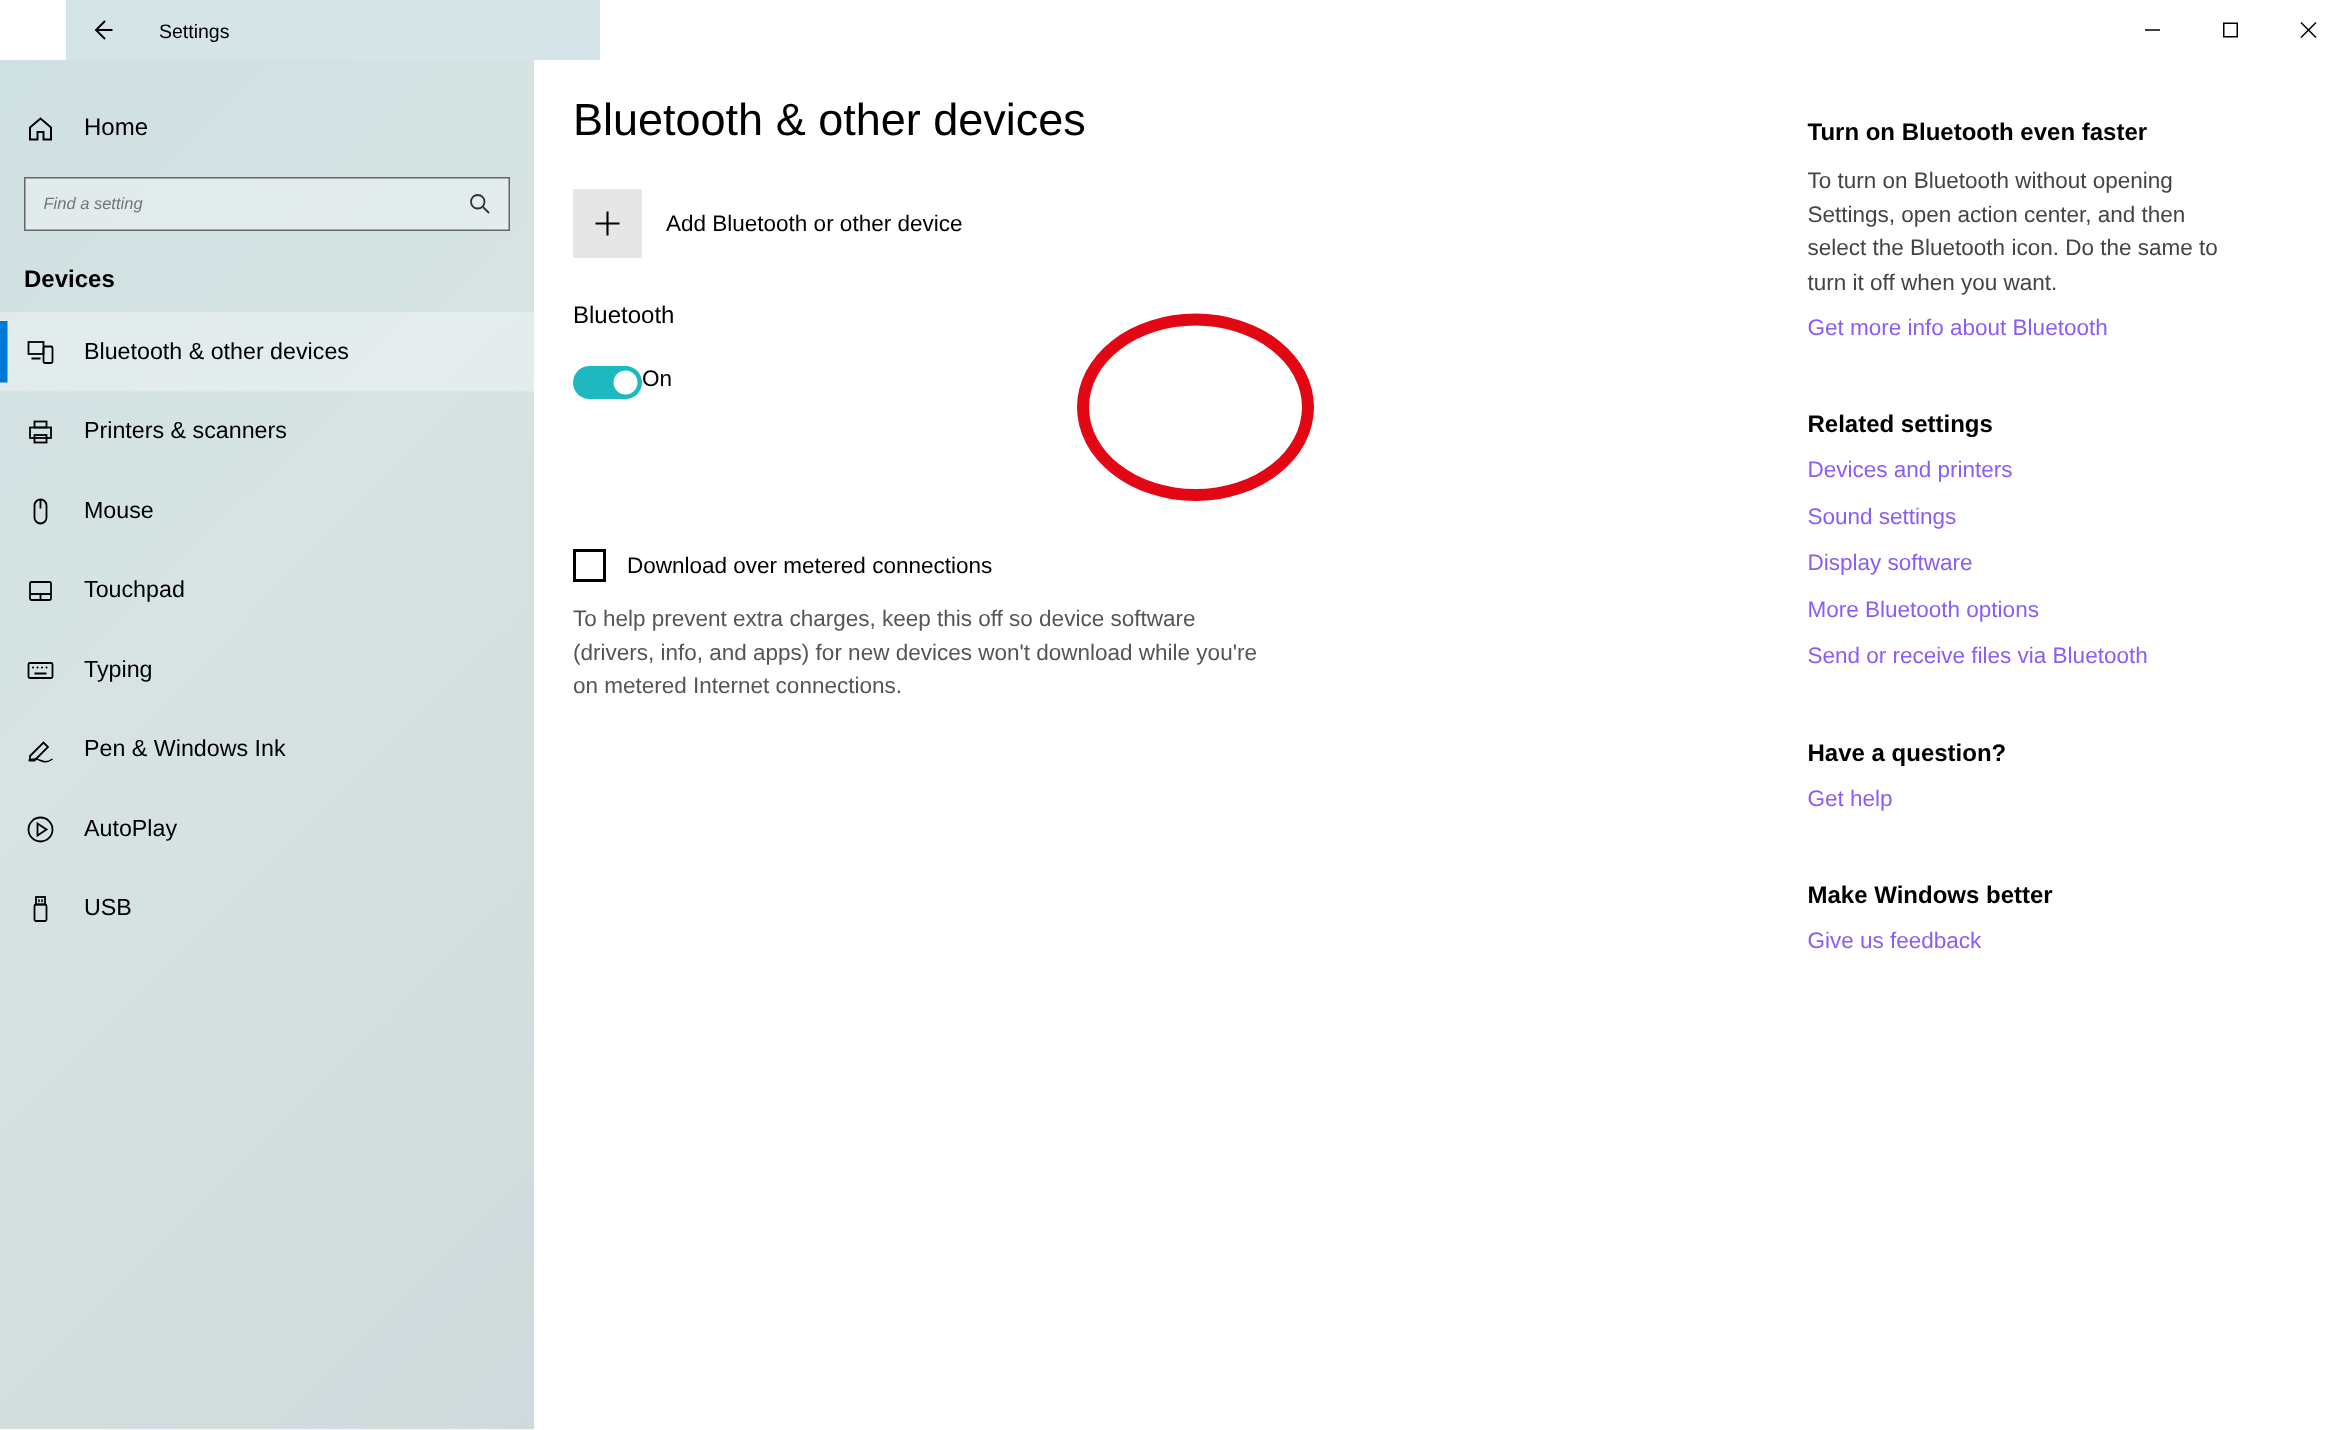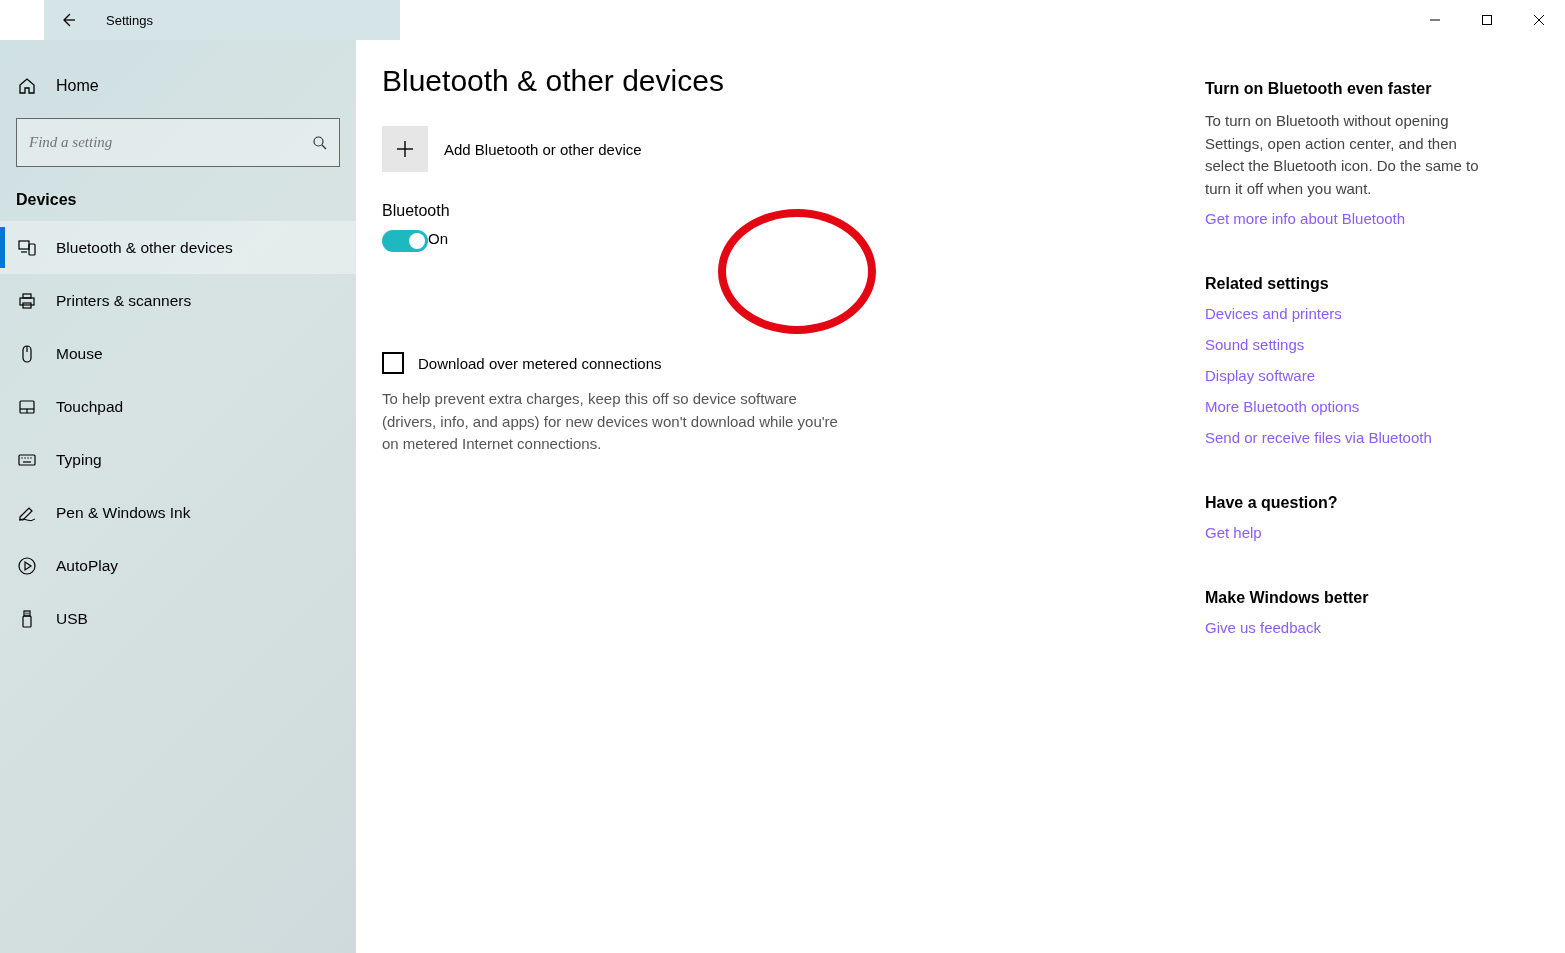--- a/index.html
+++ b/index.html
@@ -63,29 +63,28 @@
       gap: 18px;
       font-size: 16px;
     }
     .home-row .icon { width: 22px; display: flex; justify-content: center; }
     .search-wrap {
       margin: 10px 16px 0 16px;
       position: relative;
     }
     .search-input {
       width: 100%;
-      height: 49px;
+      height: 36px;
       background: rgba(255,255,255,0.35);
       border: 1px solid #666;
       padding: 0 40px 0 12px;
-      font-size: 15px;
+      font-size: 11px;
       font-style: italic;
       color: #333;
       outline: none;
-      font-family: Liberation Serif, serif;
     }
     .search-icon-pos {
       position: absolute;
       right: 12px;
       top: 50%;
       transform: translateY(-50%);
     }
     .section-label {
       font-weight: 700;
       font-size: 16px;
@@ -140,21 +139,21 @@
       height: 46px;
       background: #e6e6e6;
       display: flex;
       align-items: center;
       justify-content: center;
       font-size: 22px;
       font-weight: 300;
     }
     .bt-label {
       font-size: 16px;
-      margin-bottom: 10px;
+      margin-bottom: 24px;
     }
     .toggle-row {
       display: flex;
       align-items: flex-start;
       gap: 0;
     }
     .toggle {
       width: 46px;
       height: 22px;
       border-radius: 11px;

